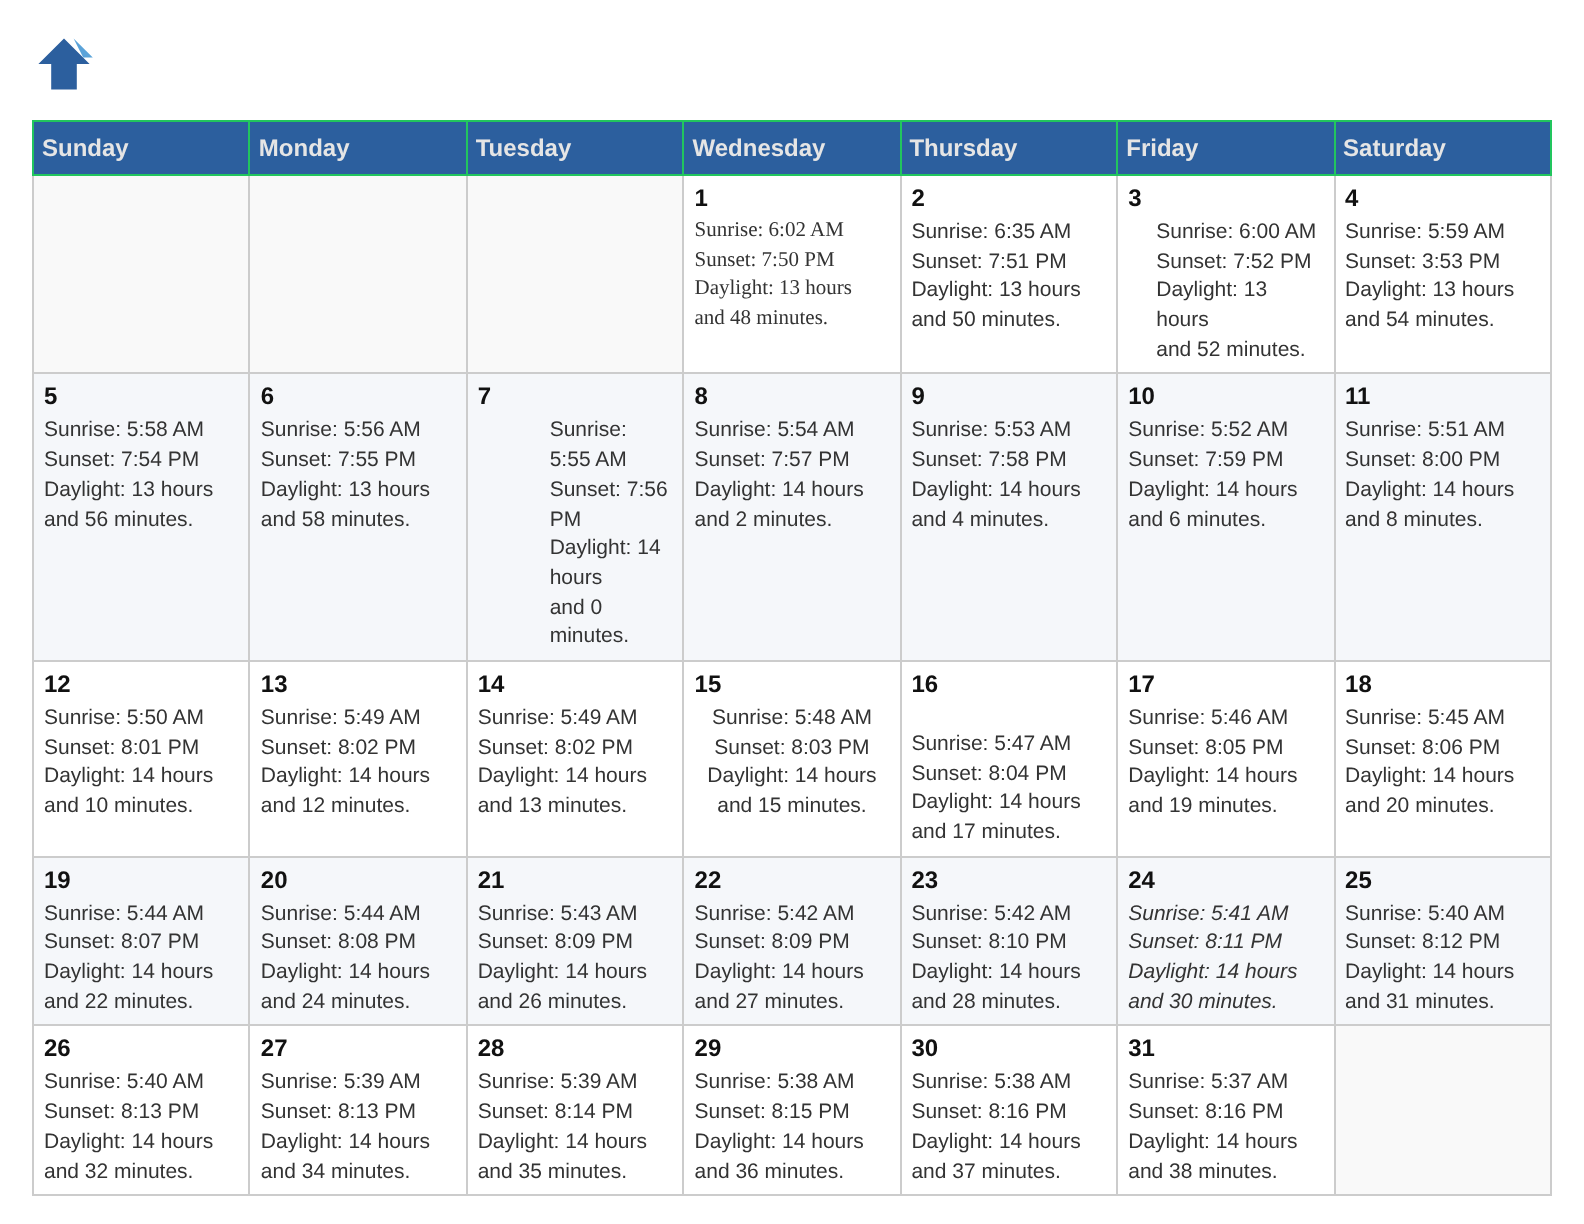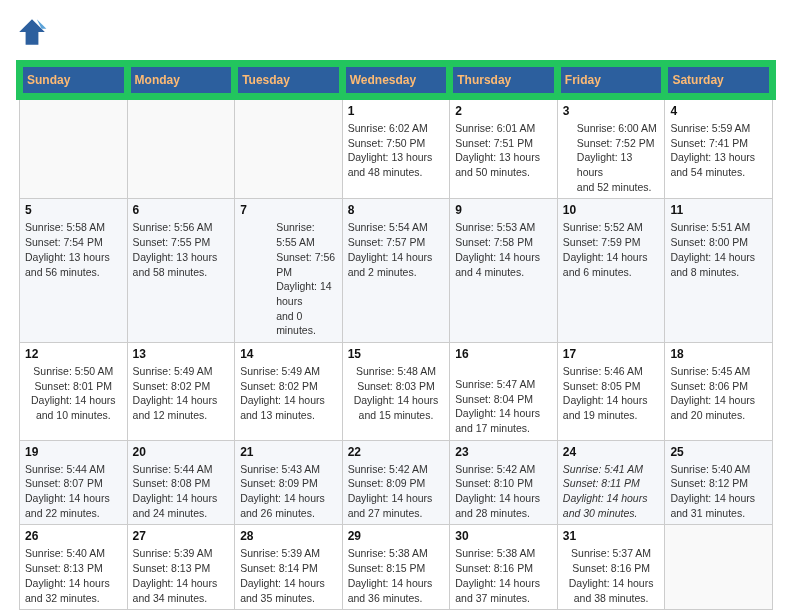--- a/index.html
+++ b/index.html
@@ -46,25 +46,25 @@
       font-size: 14px;
       color: #444;
     }
     .calendar {
       width: 100%;
       border-collapse: collapse;
       font-size: 11px;
     }
     .calendar thead th {
       background: #2c5f9e;
-      color: #fdba74;
+      color: #e5e5e5;
       padding: 6px 4px;
       text-align: left;
       font-size: 12px;
-      border: 7px solid #22c55e;
+      border: 1px solid #22c55e;
       margin-top: 12px;
     }
     .calendar tbody td {
       border: 1px solid #ccc;
       vertical-align: top;
       padding: 4px 5px;
       width: calc(100% / 7);
       min-height: 80px;
       background: #fff;
     }
@@ -118,43 +118,43 @@
         <th>Saturday</th>
       </tr>
   </thead>
   <tbody id="calendar-body">
   <tr>
         <td class="empty-cell"></td>
         <td class="empty-cell"></td>
         <td class="empty-cell"></td>
         <td>
           <div class="day-num">1</div>
-          <div class="day-info" style="white-space: pre-line;">Sunrise: 6:02 AM
+          <div class="day-info" style="white-space: pre-line; font-family: Liberation Serif, serif;">Sunrise: 6:02 AM
 Sunset: 7:50 PM
 Daylight: 13 hours
 and 48 minutes.</div>
         </td>
         <td>
           <div class="day-num">2</div>
-          <div class="day-info" style="white-space: pre-line;">Sunrise: 6:01 AM
+          <div class="day-info" style="white-space: pre-line;">Sunrise: 6:35 AM
 Sunset: 7:51 PM
 Daylight: 13 hours
 and 50 minutes.</div>
         </td>
         <td>
           <div class="day-num">3</div>
           <div class="day-info" style="white-space: pre-line; margin-left: 14px;">Sunrise: 6:00 AM
 Sunset: 7:52 PM
 Daylight: 13 hours
 and 52 minutes.</div>
         </td>
         <td>
           <div class="day-num">4</div>
           <div class="day-info" style="white-space: pre-line;">Sunrise: 5:59 AM
-Sunset: 7:41 PM
+Sunset: 3:53 PM
 Daylight: 13 hours
 and 54 minutes.</div>
         </td>
       </tr>
       <tr>
         <td>
           <div class="day-num">5</div>
           <div class="day-info" style="white-space: pre-line;">Sunrise: 5:58 AM
 Sunset: 7:54 PM
 Daylight: 13 hours
@@ -199,21 +199,21 @@
           <div class="day-num">11</div>
           <div class="day-info" style="white-space: pre-line;">Sunrise: 5:51 AM
 Sunset: 8:00 PM
 Daylight: 14 hours
 and 8 minutes.</div>
         </td>
       </tr>
       <tr>
         <td>
           <div class="day-num">12</div>
-          <div class="day-info" style="white-space: pre-line; text-align: center;">Sunrise: 5:50 AM
+          <div class="day-info" style="white-space: pre-line;">Sunrise: 5:50 AM
 Sunset: 8:01 PM
 Daylight: 14 hours
 and 10 minutes.</div>
         </td>
         <td>
           <div class="day-num">13</div>
           <div class="day-info" style="white-space: pre-line;">Sunrise: 5:49 AM
 Sunset: 8:02 PM
 Daylight: 14 hours
 and 12 minutes.</div>
@@ -336,21 +336,21 @@
         </td>
         <td>
           <div class="day-num">30</div>
           <div class="day-info" style="white-space: pre-line;">Sunrise: 5:38 AM
 Sunset: 8:16 PM
 Daylight: 14 hours
 and 37 minutes.</div>
         </td>
         <td>
           <div class="day-num">31</div>
-          <div class="day-info" style="white-space: pre-line; text-align: center;">Sunrise: 5:37 AM
+          <div class="day-info" style="white-space: pre-line;">Sunrise: 5:37 AM
 Sunset: 8:16 PM
 Daylight: 14 hours
 and 38 minutes.</div>
         </td>
         <td class="empty-cell"></td>
       </tr>
     </tbody>
 </table>
 
 </body></html>

